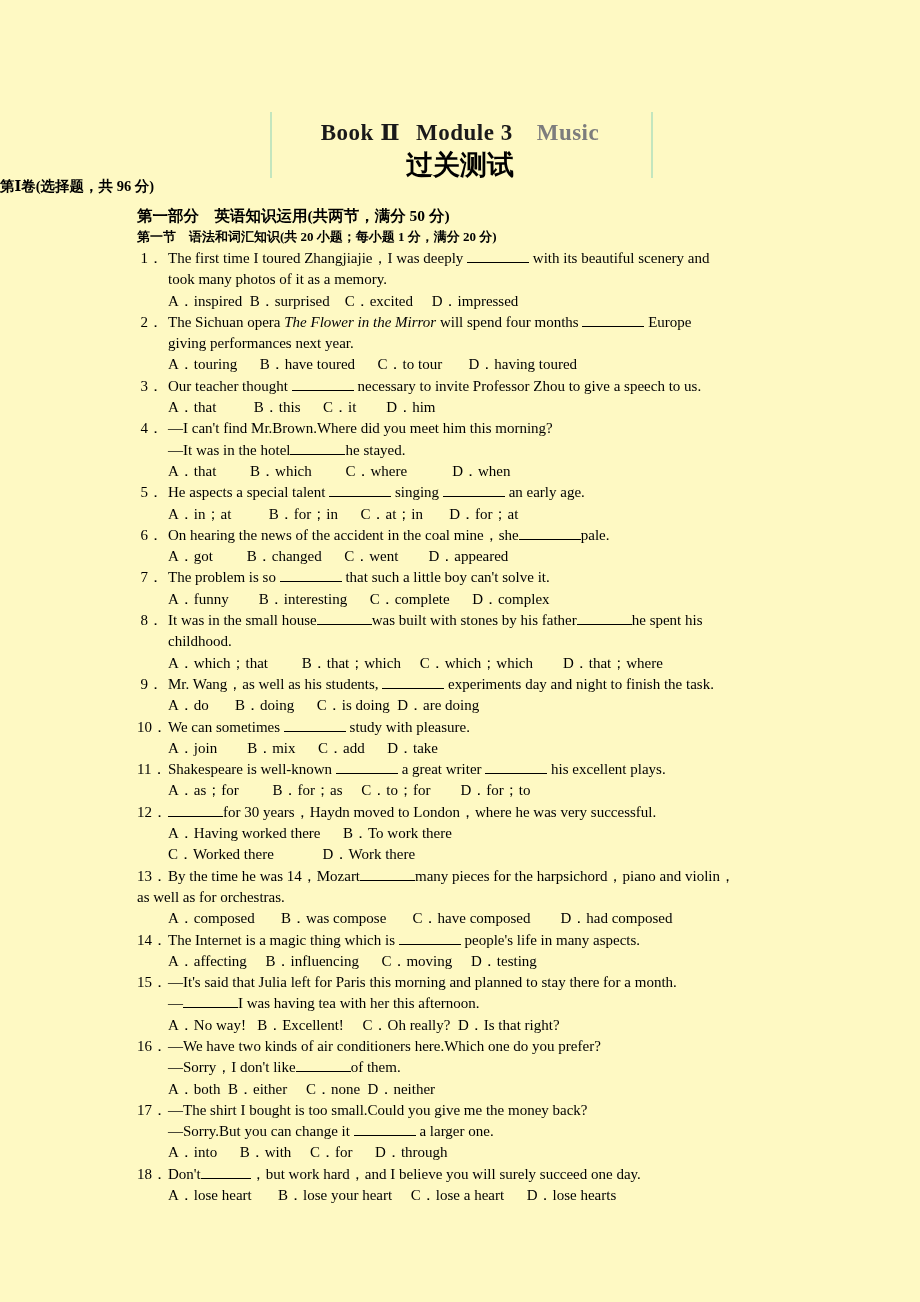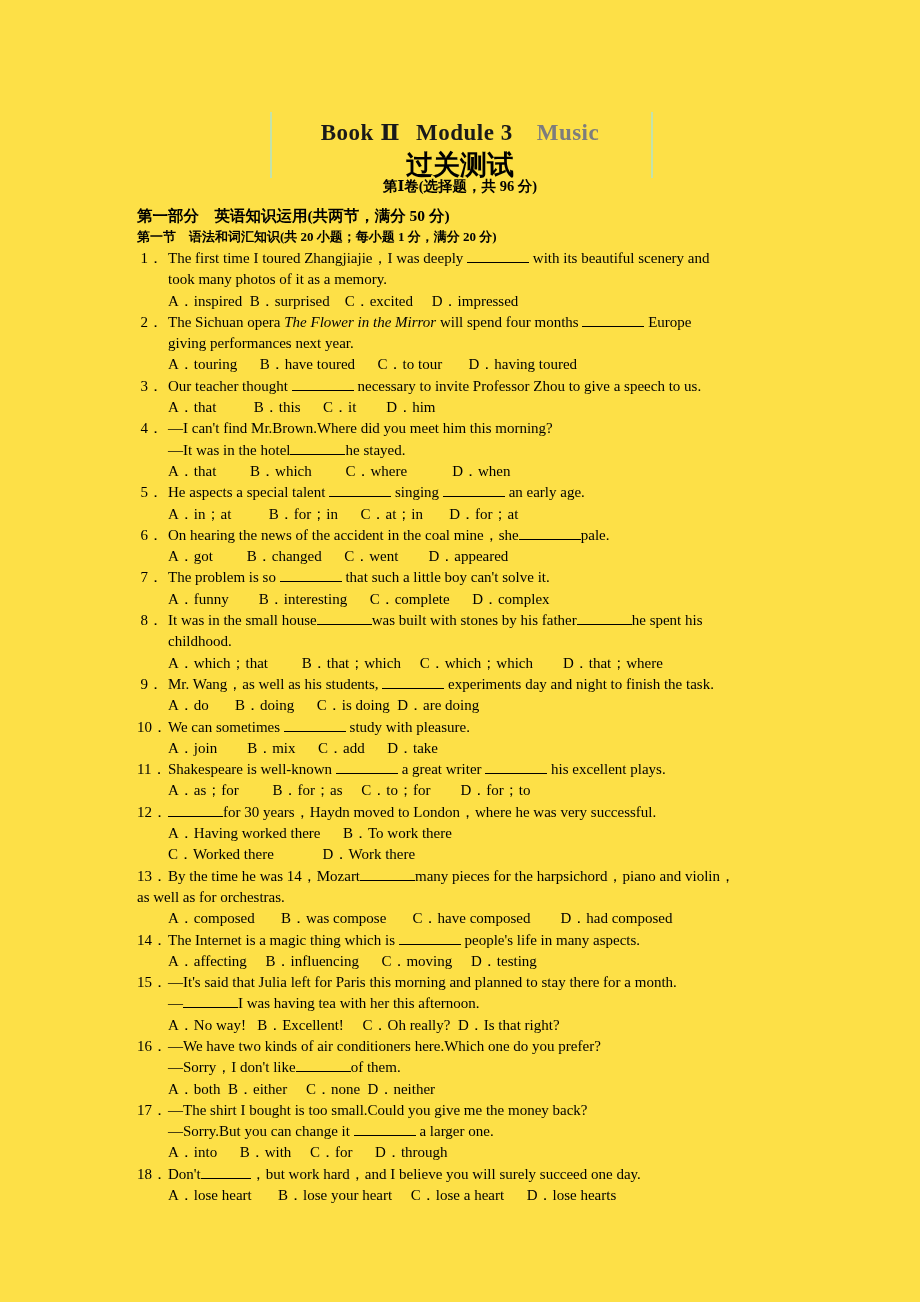--- a/index.html
+++ b/index.html
@@ -13,21 +13,21 @@
     position: relative;
     font-family: "Liberation Serif", "DejaVu Serif", serif;
     color: #000000;
     overflow: hidden;
   }
   .page {
     position: absolute;
     left: 0; top: 0;
     width: 920px;
     height: 1302px;
-    background: #fde047;
+    background: #fef9c3;
   }
 
   
   .header {
     position: absolute;
     left: 0;
     top: 110px;
     width: 920px;
   }
   .deco-rule {
@@ -55,21 +55,21 @@
 
   .title-cn {
     text-align: center;
     font-size: 27px;
     font-weight: bold;
     line-height: 22px;
     margin-top: 6px;
     font-family: "DejaVu Sans", "Liberation Sans", sans-serif;
   }
   .title-sub {
-    text-align: center;
+    text-align: left;
     font-size: 14.5px;
     font-weight: bold;
     line-height: 18px;
     margin-top: 1px;
   }
 
   
   .body-col {
     position: absolute;
     left: 137px;

